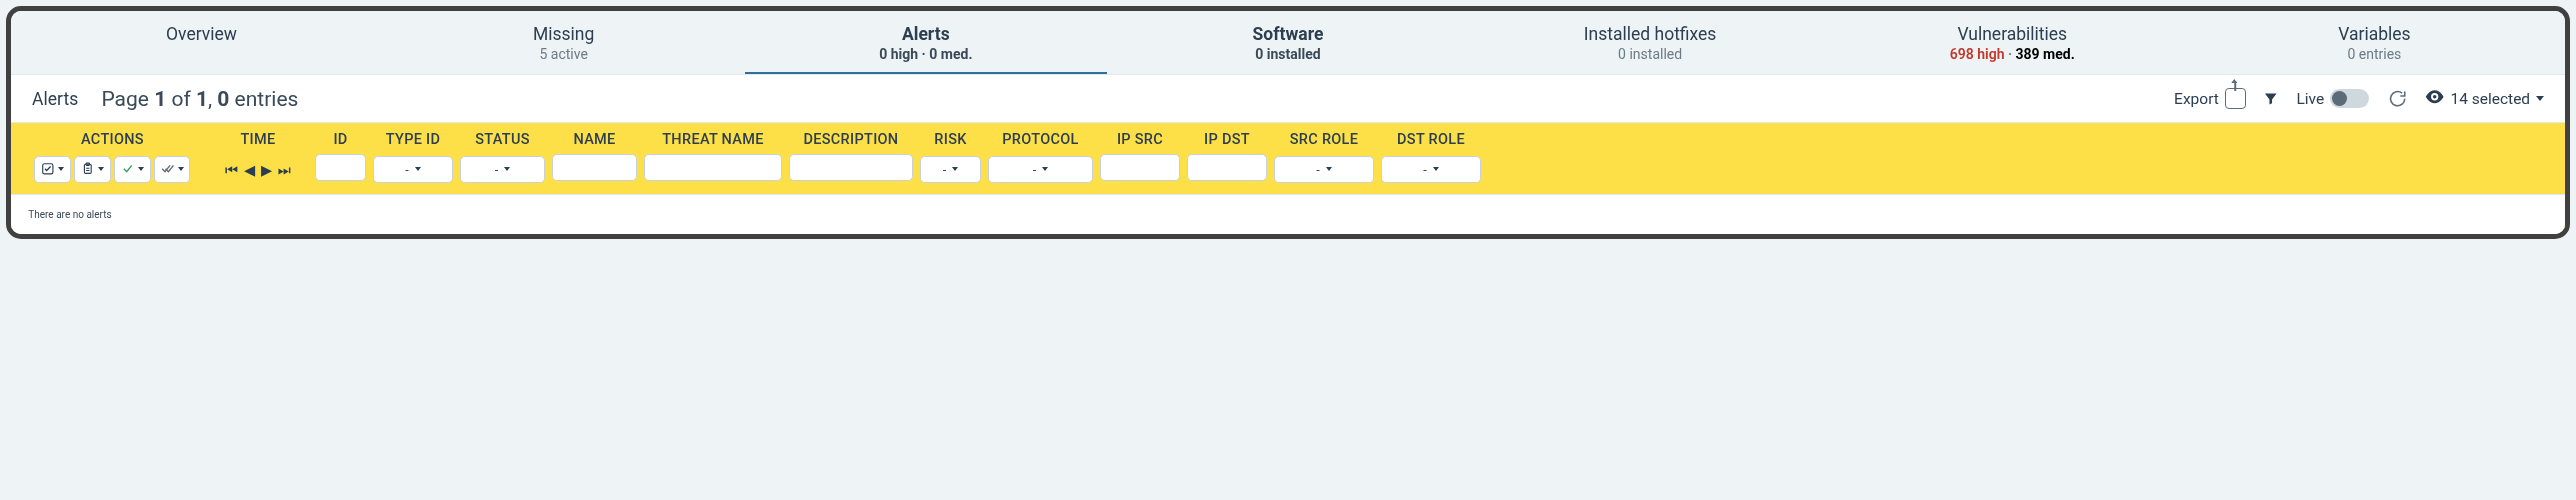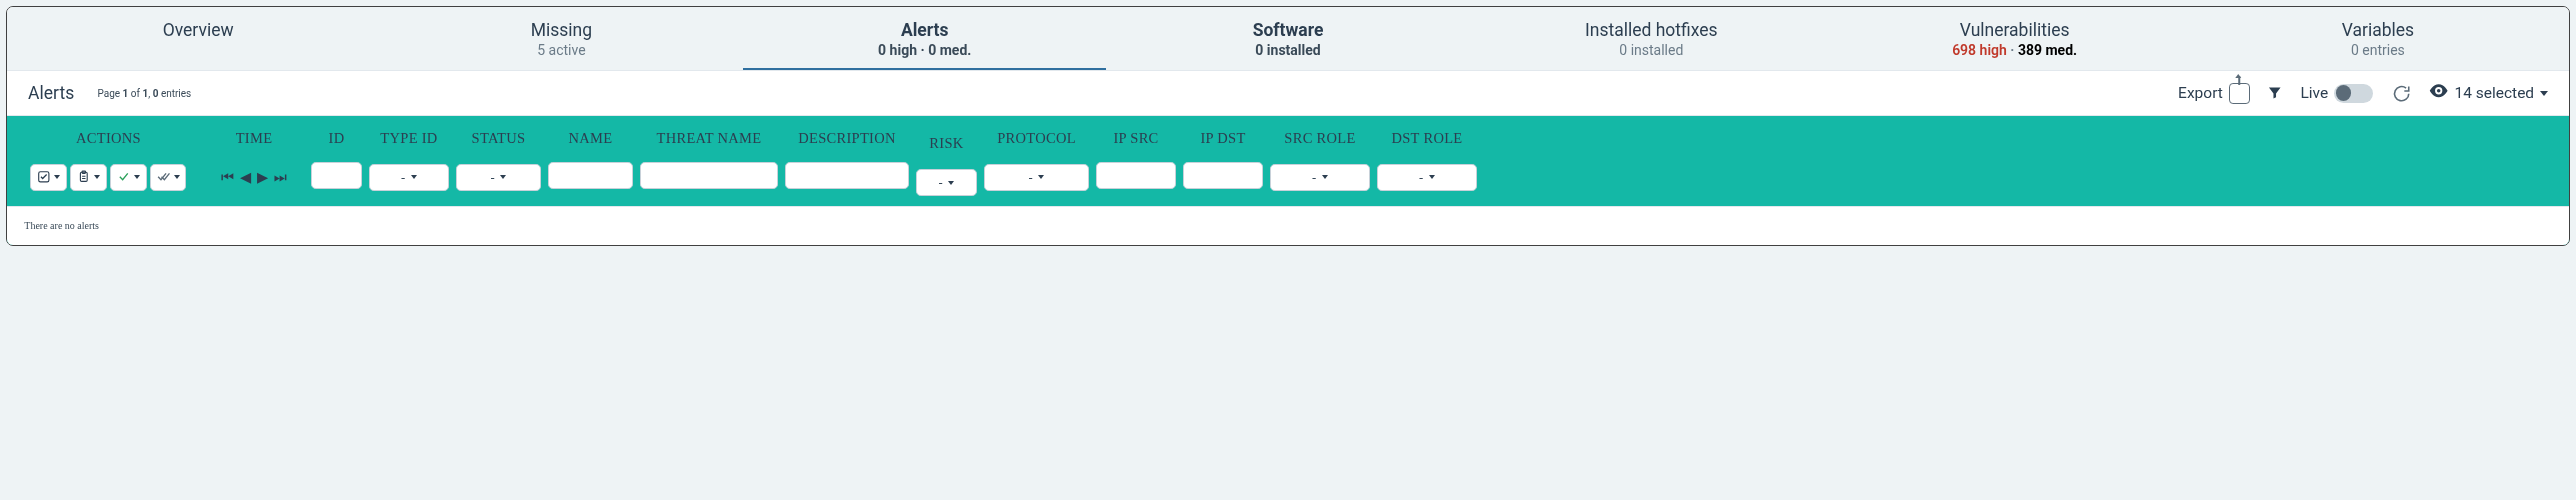--- a/index.html
+++ b/index.html
@@ -4,22 +4,22 @@
 <style>
   * { box-sizing: border-box; margin: 0; padding: 0; }
   body {
     font-family: -apple-system, BlinkMacSystemFont, "Segoe UI", Roboto, Arial, sans-serif;
     background: #eef3f5;
     padding: 5.8px;
     color: #2c3e50;
   }
   .panel {
     background: #fff;
-    border: 1px solid #404040;
-    border-radius: 7px;
+    border: 5px solid #404040;
+    border-radius: 15px;
     overflow: hidden;
   }
   
   .tabs {
     display: flex;
     align-items: stretch;
     border-bottom: 1px solid #e2e8ed;
     padding: 0 9.7px;
     background: #eef3f5;
   }
@@ -56,21 +56,21 @@
     border-bottom: 1px solid #e2e8ed;
     gap: 17.5px;
     background: #fff;
   }
   .bar .section-title {
     font-size: 17.5px;
     color: #2c3e50;
     margin-right: 5.8px;
   }
   .bar .page-info {
-    font-size: 10px;
+    font-size: 21px;
     color: #3a4a58;
   }
   .bar .page-info b { font-weight: 700; }
   .bar .spacer { flex: 1; }
   .ctrl {
     display: inline-flex;
     align-items: center;
     gap: 5.8px;
     font-size: 15.5px;
     color: #2c3e50;
@@ -120,22 +120,21 @@
   .caret-down {
     width: 0; height: 0;
     border-left: 4.8px solid transparent;
     border-right: 4.8px solid transparent;
     border-top: 5.8px solid #2c3e50;
     display: inline-block;
   }
 
   
   .grid {
-    background: #14b8a6;
-    font-family: Liberation Serif, serif;
+    background: #fde047;
   }
   .grid-head, .grid-filter {
     display: flex;
     align-items: center;
     padding: 3.9px 9.7px;
   }
   .grid-head { padding-top: 7.8px; padding-bottom: 1.9px; }
   .grid-filter { padding-bottom: 9.7px; border-bottom: 1px solid #e2e8ed; }
   .col {
     text-align: center;
@@ -148,21 +147,21 @@
     font-weight: 500;
   }
   .c-actions  { width: 184px; }
   .c-time     { width: 107px; }
   .c-id       { width: 58px; }
   .c-typeid   { width: 87px; }
   .c-status   { width: 92px; }
   .c-name     { width: 92px; }
   .c-threat   { width: 145px; }
   .c-desc     { width: 131px; }
-  .c-risk     { width: 68px; margin-top: 11px; }
+  .c-risk     { width: 68px; }
   .c-proto    { width: 112px; }
   .c-ipsrc    { width: 87px; text-align: center; }
   .c-ipdst    { width: 87px; }
   .c-srcrole  { width: 107px; }
   .c-dstrole  { width: 107px; }
 
   .btn {
     display: inline-flex;
     align-items: center;
     justify-content: center;

